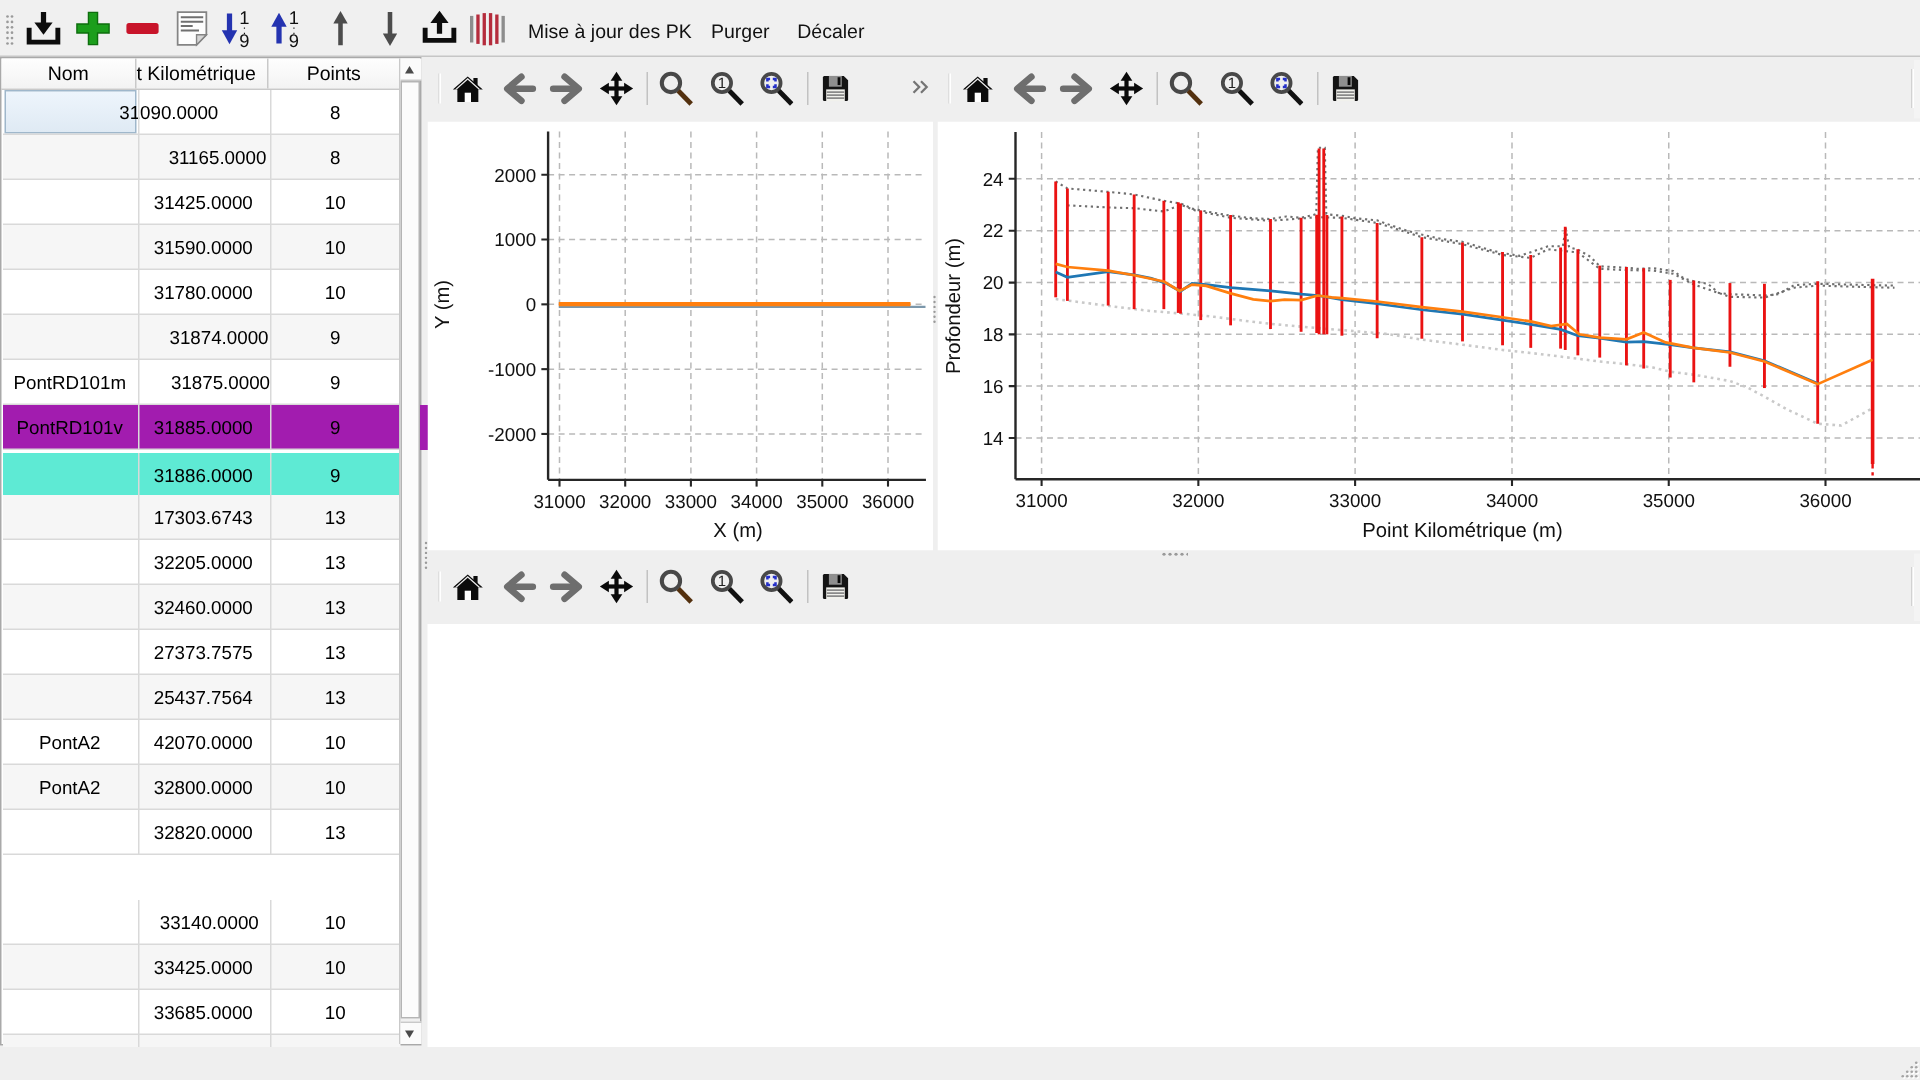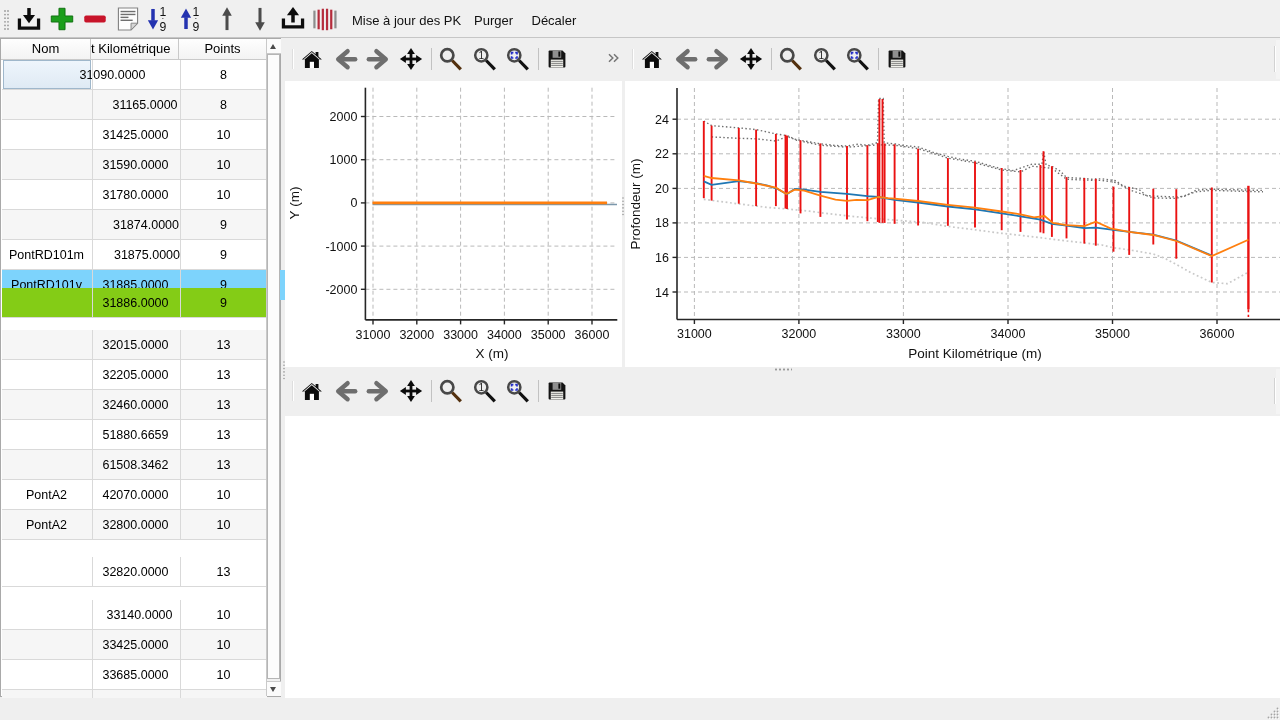--- a/index.html
+++ b/index.html
@@ -225,39 +225,39 @@
 <div style="position:absolute;left:0;bottom:0;width:265px;height:1px;background:#d9d9d9"></div>
 </div>
 <div style="position:absolute;left:1px;top:201px;width:265px;height:30px;background:#ffffff">
 <div class="tc" style="left:0;width:89px">PontRD101m</div>
 <div class="tc" style="left:90px;width:110px">31875.0000</div>
 <div class="tc" style="left:178px;width:87px">9</div>
 <div style="position:absolute;left:89.5px;top:0;width:1px;height:30px;background:#d9d9d9"></div>
 <div style="position:absolute;left:177.5px;top:0;width:1px;height:30px;background:#d9d9d9"></div>
 <div style="position:absolute;left:0;bottom:0;width:265px;height:1px;background:#d9d9d9"></div>
 </div>
-<div style="position:absolute;left:1px;top:231px;width:315px;height:30px;background:#7dd3fc">
+<div style="position:absolute;left:1px;top:231px;width:315px;height:30px;background:#a21caf">
 <div class="tc" style="left:0;width:89px">PontRD101v</div>
 <div class="tc" style="left:90px;width:87px">31885.0000</div>
 <div class="tc" style="left:178px;width:87px">9</div>
 <div style="position:absolute;left:89.5px;top:0;width:1px;height:30px;background:#d9d9d9"></div>
 <div style="position:absolute;left:177.5px;top:0;width:1px;height:30px;background:#d9d9d9"></div>
 <div style="position:absolute;left:0;bottom:0;width:265px;height:1px;background:#d9d9d9"></div>
 </div>
-<div style="position:absolute;left:1px;top:249px;width:265px;height:30px;background:#84cc16">
+<div style="position:absolute;left:1px;top:263px;width:265px;height:30px;background:#5eead4">
 <div class="tc" style="left:0;width:89px"></div>
 <div class="tc" style="left:90px;width:87px">31886.0000</div>
 <div class="tc" style="left:178px;width:87px">9</div>
 <div style="position:absolute;left:89.5px;top:0;width:1px;height:30px;background:#d9d9d9"></div>
 <div style="position:absolute;left:177.5px;top:0;width:1px;height:30px;background:#d9d9d9"></div>
 <div style="position:absolute;left:0;bottom:0;width:265px;height:1px;background:#d9d9d9"></div>
 </div>
 <div style="position:absolute;left:1px;top:291px;width:265px;height:30px;background:#f6f6f6">
 <div class="tc" style="left:0;width:89px"></div>
-<div class="tc" style="left:90px;width:87px">32015.0000</div>
+<div class="tc" style="left:90px;width:87px">17303.6743</div>
 <div class="tc" style="left:178px;width:87px">13</div>
 <div style="position:absolute;left:89.5px;top:0;width:1px;height:30px;background:#d9d9d9"></div>
 <div style="position:absolute;left:177.5px;top:0;width:1px;height:30px;background:#d9d9d9"></div>
 <div style="position:absolute;left:0;bottom:0;width:265px;height:1px;background:#d9d9d9"></div>
 </div>
 <div style="position:absolute;left:1px;top:321px;width:265px;height:30px;background:#ffffff">
 <div class="tc" style="left:0;width:89px"></div>
 <div class="tc" style="left:90px;width:87px">32205.0000</div>
 <div class="tc" style="left:178px;width:87px">13</div>
 <div style="position:absolute;left:89.5px;top:0;width:1px;height:30px;background:#d9d9d9"></div>
@@ -267,29 +267,29 @@
 <div style="position:absolute;left:1px;top:351px;width:265px;height:30px;background:#f6f6f6">
 <div class="tc" style="left:0;width:89px"></div>
 <div class="tc" style="left:90px;width:87px">32460.0000</div>
 <div class="tc" style="left:178px;width:87px">13</div>
 <div style="position:absolute;left:89.5px;top:0;width:1px;height:30px;background:#d9d9d9"></div>
 <div style="position:absolute;left:177.5px;top:0;width:1px;height:30px;background:#d9d9d9"></div>
 <div style="position:absolute;left:0;bottom:0;width:265px;height:1px;background:#d9d9d9"></div>
 </div>
 <div style="position:absolute;left:1px;top:381px;width:265px;height:30px;background:#ffffff">
 <div class="tc" style="left:0;width:89px"></div>
-<div class="tc" style="left:90px;width:87px">51880.6659</div>
+<div class="tc" style="left:90px;width:87px">27373.7575</div>
 <div class="tc" style="left:178px;width:87px">13</div>
 <div style="position:absolute;left:89.5px;top:0;width:1px;height:30px;background:#d9d9d9"></div>
 <div style="position:absolute;left:177.5px;top:0;width:1px;height:30px;background:#d9d9d9"></div>
 <div style="position:absolute;left:0;bottom:0;width:265px;height:1px;background:#d9d9d9"></div>
 </div>
 <div style="position:absolute;left:1px;top:411px;width:265px;height:30px;background:#f6f6f6">
 <div class="tc" style="left:0;width:89px"></div>
-<div class="tc" style="left:90px;width:87px">61508.3462</div>
+<div class="tc" style="left:90px;width:87px">25437.7564</div>
 <div class="tc" style="left:178px;width:87px">13</div>
 <div style="position:absolute;left:89.5px;top:0;width:1px;height:30px;background:#d9d9d9"></div>
 <div style="position:absolute;left:177.5px;top:0;width:1px;height:30px;background:#d9d9d9"></div>
 <div style="position:absolute;left:0;bottom:0;width:265px;height:1px;background:#d9d9d9"></div>
 </div>
 <div style="position:absolute;left:1px;top:441px;width:265px;height:30px;background:#ffffff">
 <div class="tc" style="left:0;width:89px">PontA2</div>
 <div class="tc" style="left:90px;width:87px">42070.0000</div>
 <div class="tc" style="left:178px;width:87px">10</div>
 <div style="position:absolute;left:89.5px;top:0;width:1px;height:30px;background:#d9d9d9"></div>
@@ -297,21 +297,21 @@
 <div style="position:absolute;left:0;bottom:0;width:265px;height:1px;background:#d9d9d9"></div>
 </div>
 <div style="position:absolute;left:1px;top:471px;width:265px;height:30px;background:#f6f6f6">
 <div class="tc" style="left:0;width:89px">PontA2</div>
 <div class="tc" style="left:90px;width:87px">32800.0000</div>
 <div class="tc" style="left:178px;width:87px">10</div>
 <div style="position:absolute;left:89.5px;top:0;width:1px;height:30px;background:#d9d9d9"></div>
 <div style="position:absolute;left:177.5px;top:0;width:1px;height:30px;background:#d9d9d9"></div>
 <div style="position:absolute;left:0;bottom:0;width:265px;height:1px;background:#d9d9d9"></div>
 </div>
-<div style="position:absolute;left:1px;top:518px;width:238px;height:30px;background:#ffffff">
+<div style="position:absolute;left:1px;top:501px;width:238px;height:30px;background:#ffffff">
 <div class="tc" style="left:0;width:89px"></div>
 <div class="tc" style="left:90px;width:87px">32820.0000</div>
 <div class="tc" style="left:178px;width:87px">13</div>
 <div style="position:absolute;left:89.5px;top:0;width:1px;height:30px;background:#d9d9d9"></div>
 <div style="position:absolute;left:177.5px;top:0;width:1px;height:30px;background:#d9d9d9"></div>
 <div style="position:absolute;left:0;bottom:0;width:265px;height:1px;background:#d9d9d9"></div>
 </div>
 <div style="position:absolute;left:1px;top:561px;width:265px;height:30px;background:#ffffff">
 <div class="tc" style="left:0;width:89px"></div>
 <div class="tc" style="left:90px;width:95px">33140.0000</div>

